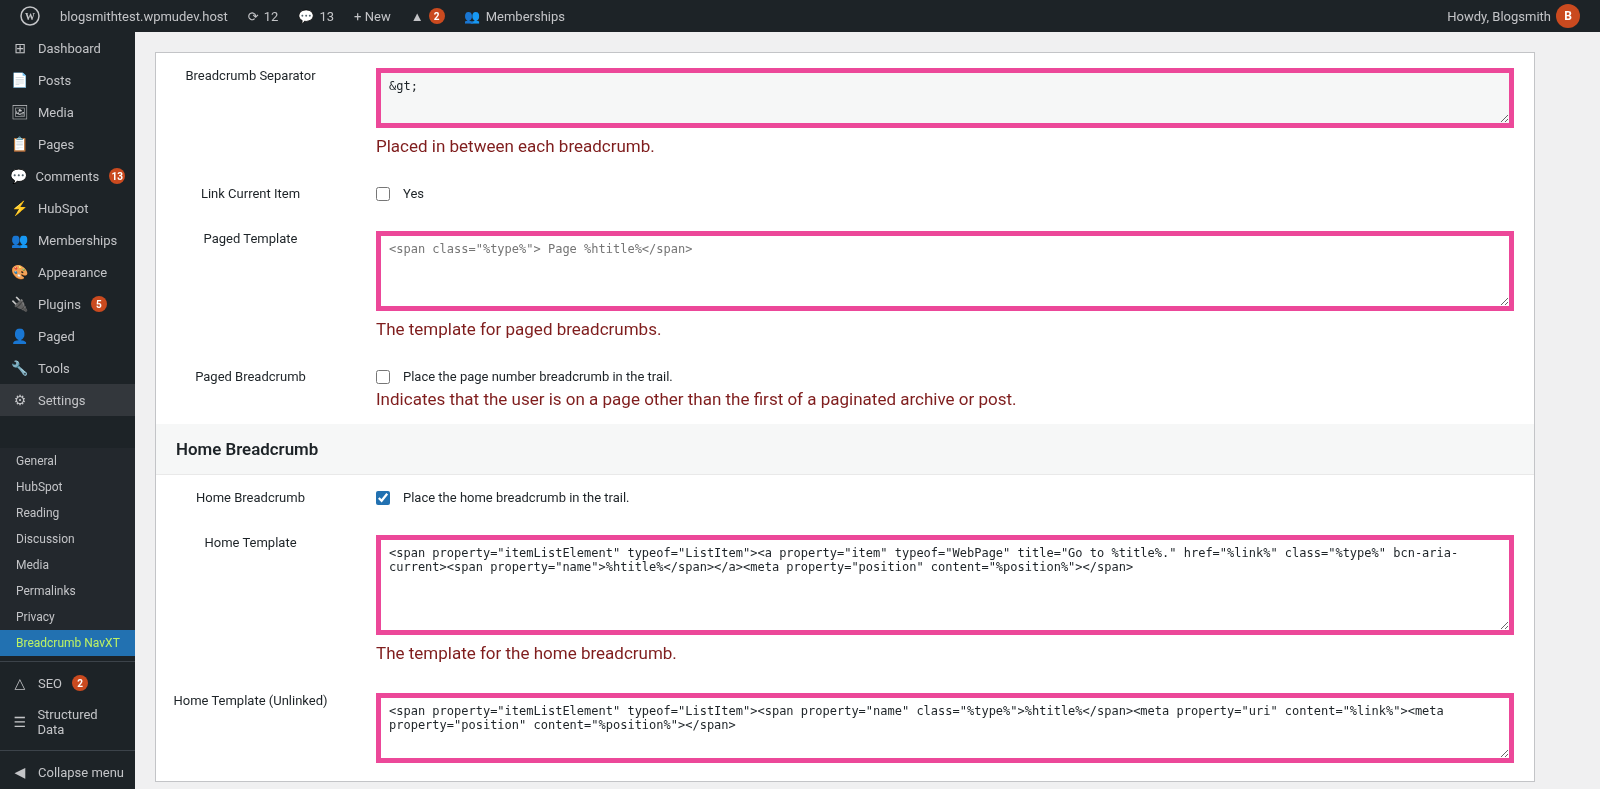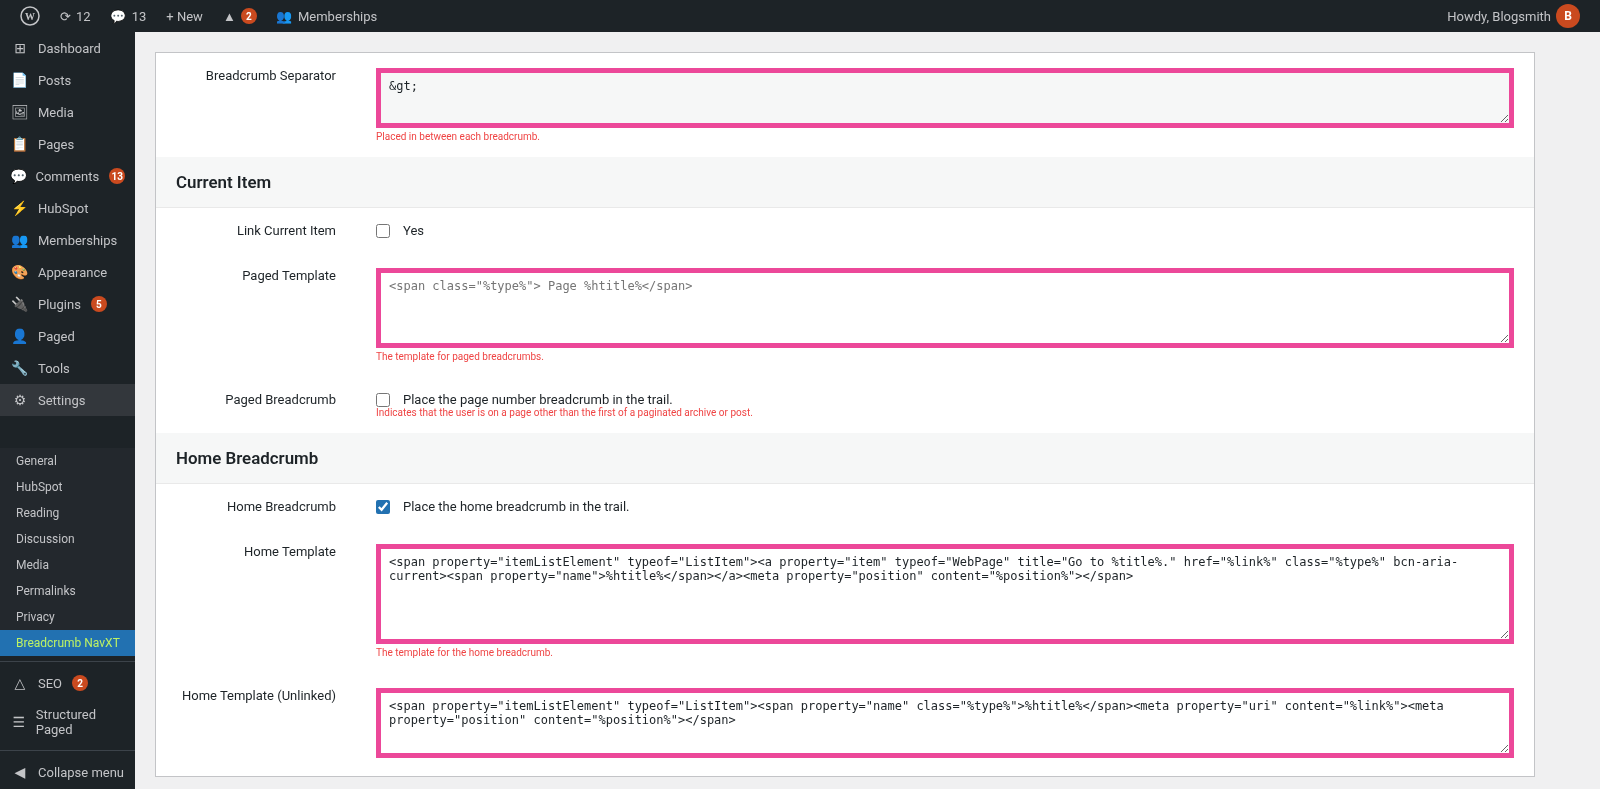--- a/index.html
+++ b/index.html
@@ -108,28 +108,29 @@
       width: 100%;
       border-collapse: collapse;
     }
     .form-table td, .form-table th {
       padding: 15px 20px;
       vertical-align: top;
     }
     .form-table th {
       width: 200px;
       font-weight: 400;
-      text-align: right;
+      text-align: center;
       color: #1d2327;
       padding-left: 9px;
     }
 
     .form-table .description {
-      color: #ef4444;
-      font-size: 10px;
+      color: #7f1d1d;
+      font-size: 17px;
+      margin-top: 5px;
     }
 
     textarea.wp-editor {
       width: 100%;
       font-family: Consolas, Monaco, monospace;
       font-size: 12px;
       border: 5px solid #ec4899;
       padding: 6px 8px;
       background: #fff;
       resize: vertical;
@@ -152,20 +153,23 @@
 <body>
 
 <div id="wpadminbar">
   <div class="adminbar-item">
     <svg class="wp-logo-icon" viewBox="0 0 20 20" xmlns="http://www.w3.org/2000/svg">
         <circle cx="10" cy="10" r="9" fill="none" stroke="#c3c4c7" stroke-width="1.5"></circle>
         <text x="5" y="14" font-size="10" fill="#c3c4c7" font-family="serif" font-weight="bold">W</text>
       </svg>
   </div>
   <div class="adminbar-item">
+    <span>blogsmithtest.wpmudev.host</span>
+  </div>
+  <div class="adminbar-item">
     <span>⟳</span>
     <span>12</span>
   </div>
   <div class="adminbar-item">
     <span>💬</span>
     <span>13</span>
   </div>
   <div class="adminbar-item">
     <span>+ New</span>
   </div>
@@ -266,21 +270,21 @@
       </div>
     </div>
     <div class="menu-separator"></div>
     <div class="menu-item">
       <span class="menu-icon">△</span>
       <span>SEO</span>
       <span class="menu-badge">2</span>
     </div>
     <div class="menu-item">
       <span class="menu-icon">☰</span>
-      <span>Structured Paged</span>
+      <span>Structured Data</span>
     </div>
     <div class="menu-separator"></div>
     <div class="menu-item">
       <span class="menu-icon">◀</span>
       <span>Collapse menu</span>
     </div>
   </div>
 
   <div id="wpcontent">
     <div class="settings-wrap">
@@ -292,23 +296,20 @@
             <span>Breadcrumb Separator</span>
           </th>
           <td>
             <textarea class="wp-editor" rows="2" style="height: 55px; background: rgb(246, 247, 247);">&amp;gt;</textarea>
             <p class="description">Placed in between each breadcrumb.</p>
           </td>
         </tr>
       </tbody>
         </table>
 
-      <div class="section-header">
-        <span>Current Item</span>
-      </div>
 
       <table class="form-table">
         <tbody>
             <tr>
           <th>
             <span>Link Current Item</span>
           </th>
           <td>
             <label class="checkbox-label">
               <input type="checkbox" style="">

